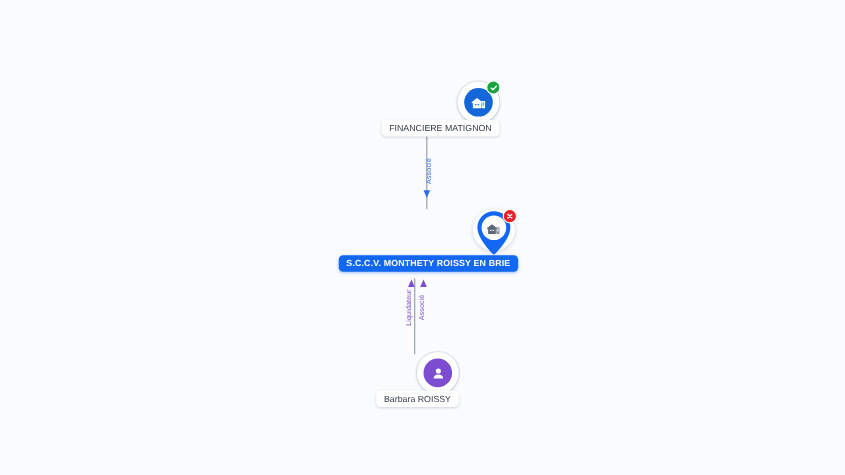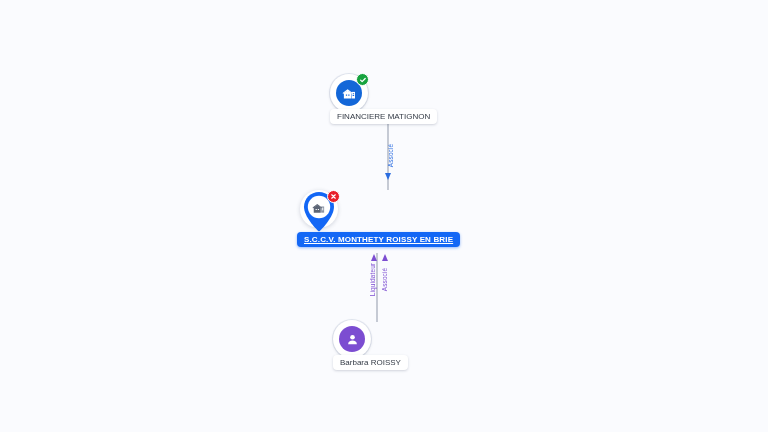--- a/index.html
+++ b/index.html
@@ -51,21 +51,21 @@
   }
   .edge-label.assoc-bottom {
     color: #7c4dd1;
   }
 
   
   .node {
     position: absolute;
     display: flex;
     flex-direction: column;
-    align-items: flex-start;
+    align-items: flex-end;
   }
 
   .node-glyph {
     position: relative;
     display: flex;
     align-items: center;
     justify-content: center;
   }
 
   
@@ -226,21 +226,21 @@
             <path d="M2.1 11.4L9 6.2l6.9 5.2" stroke="#5c6575" stroke-width="2" fill="none" stroke-linecap="round" stroke-linejoin="round"></path>
           </svg>
         </div>
         <span class="badge bad">
           <svg width="7" height="7" viewBox="0 0 12 12">
             <path d="M3 3l6 6M9 3l-6 6" stroke="#ffffff" stroke-width="2" fill="none" stroke-linecap="round"></path>
           </svg>
         </span>
       </div>
     </div>
-    <div class="node-label selected" style="margin-top: -8px; text-decoration: underline;">S.C.C.V. MONTHETY ROISSY EN BRIE</div>
+    <div class="node-label selected" style="margin-top: -8px;">S.C.C.V. MONTHETY ROISSY EN BRIE</div>
   </div>
 
   <div class="node" style="left: 333px; top: 320px; width: 84px;">
     <div class="node-glyph">
       <div class="circle-halo">
         <div class="circle-core purple">
           <svg width="15" height="15" viewBox="0 0 24 24">
             <circle cx="12" cy="8.4" r="3.7" fill="#ffffff"></circle>
             <path d="M5 19.4c0-3.7 3.1-5.8 7-5.8s7 2.1 7 5.8z" fill="#ffffff"></path>
           </svg>

